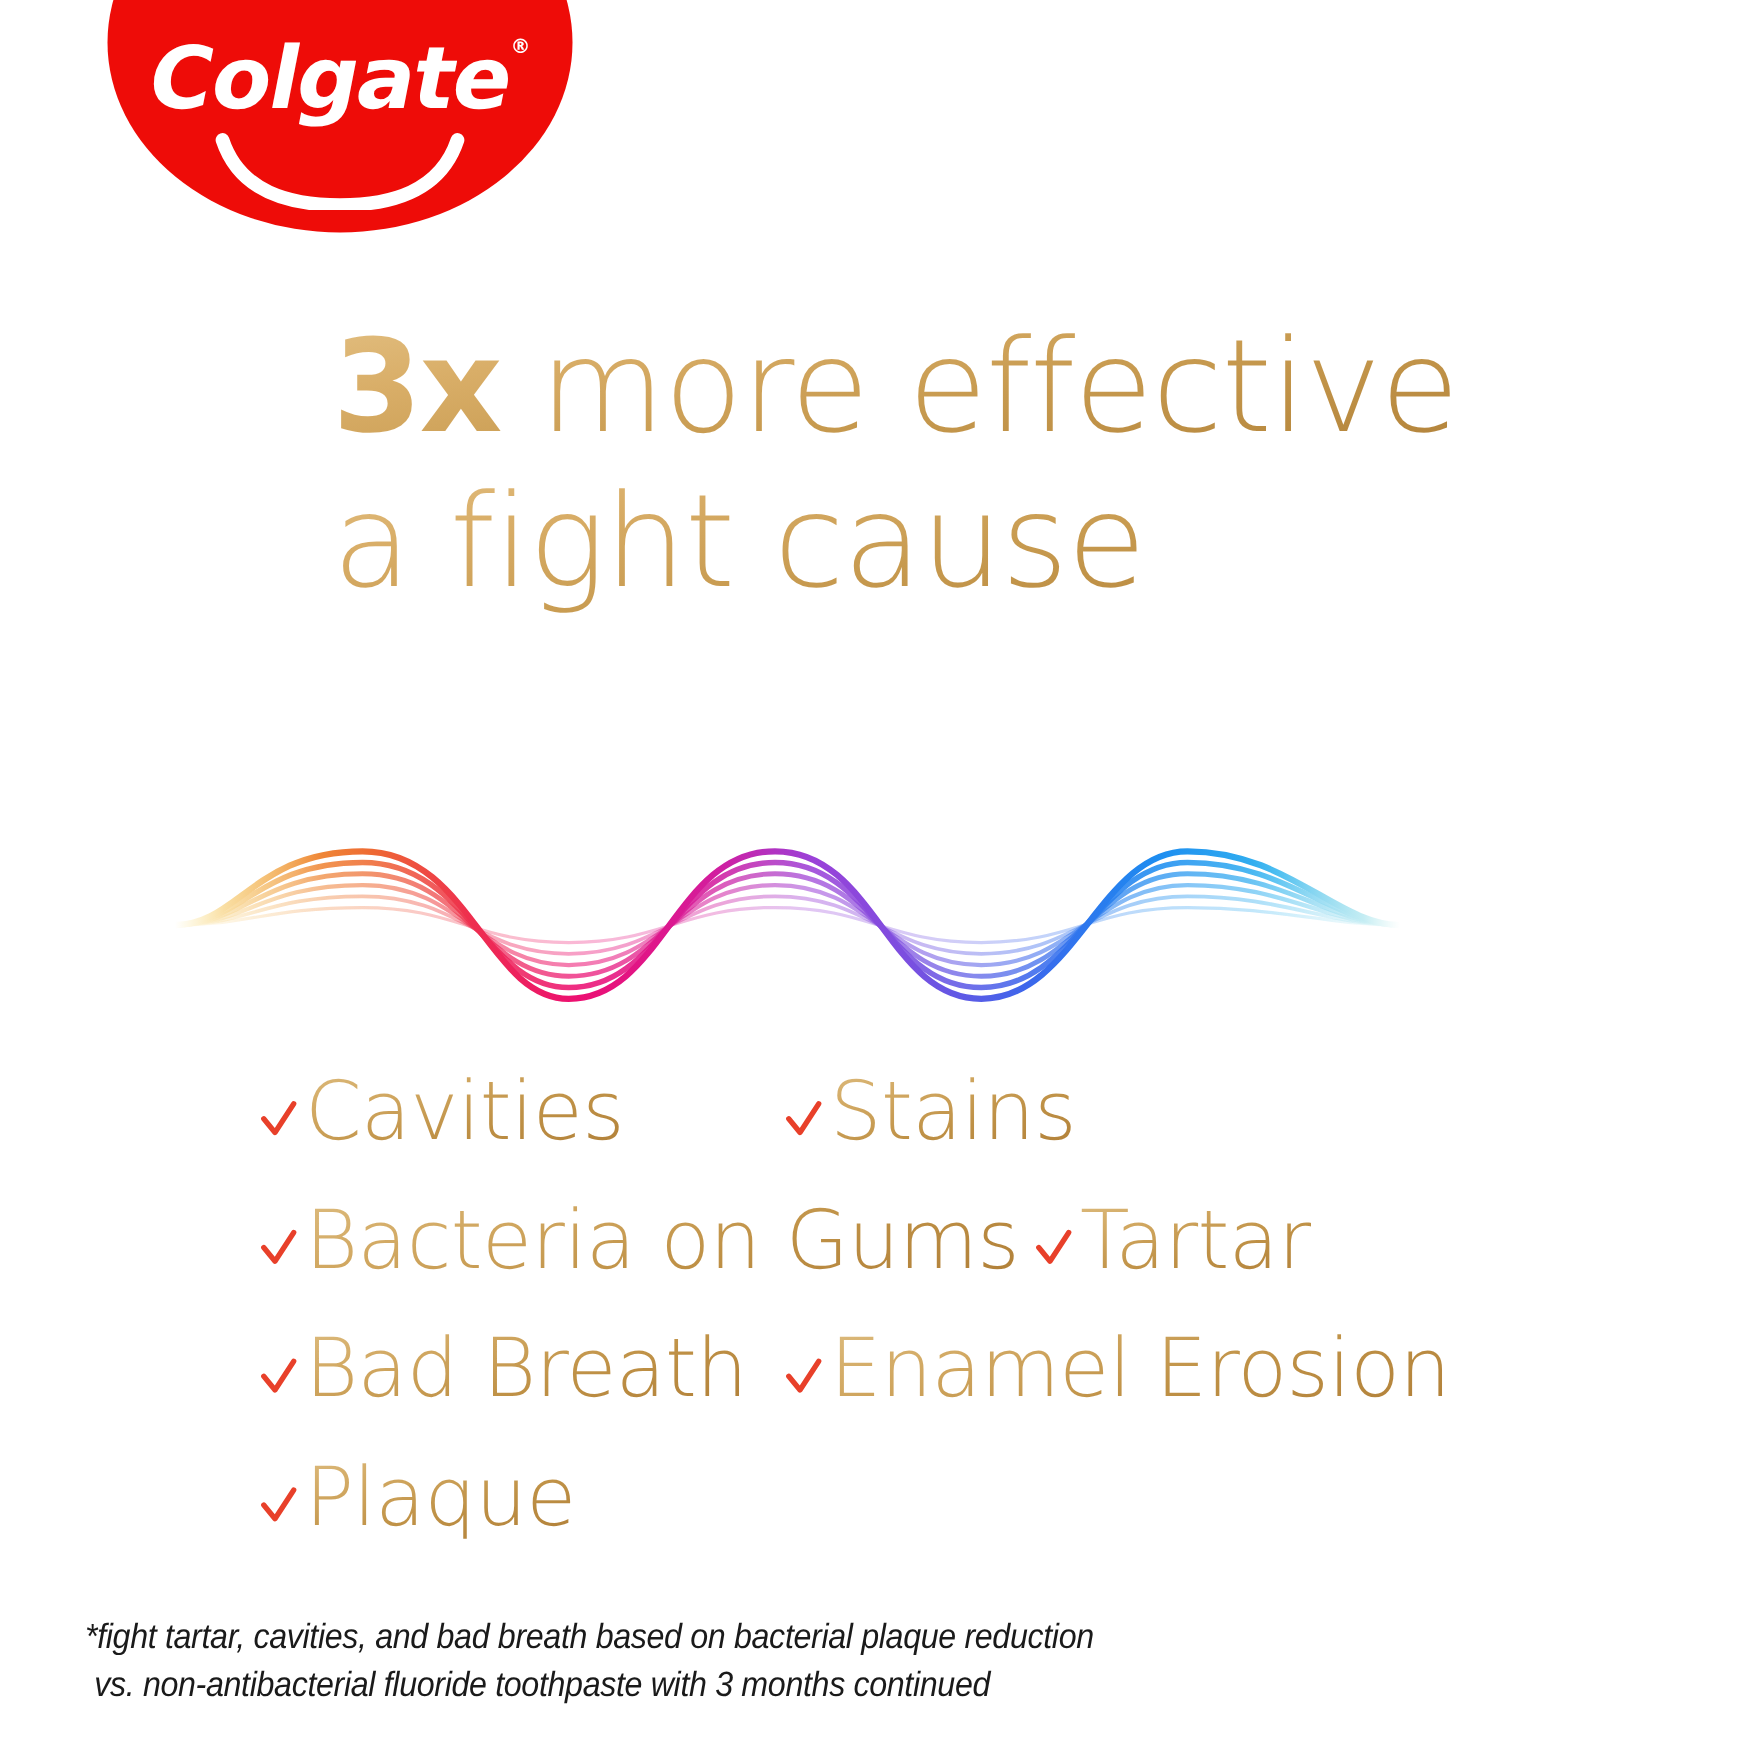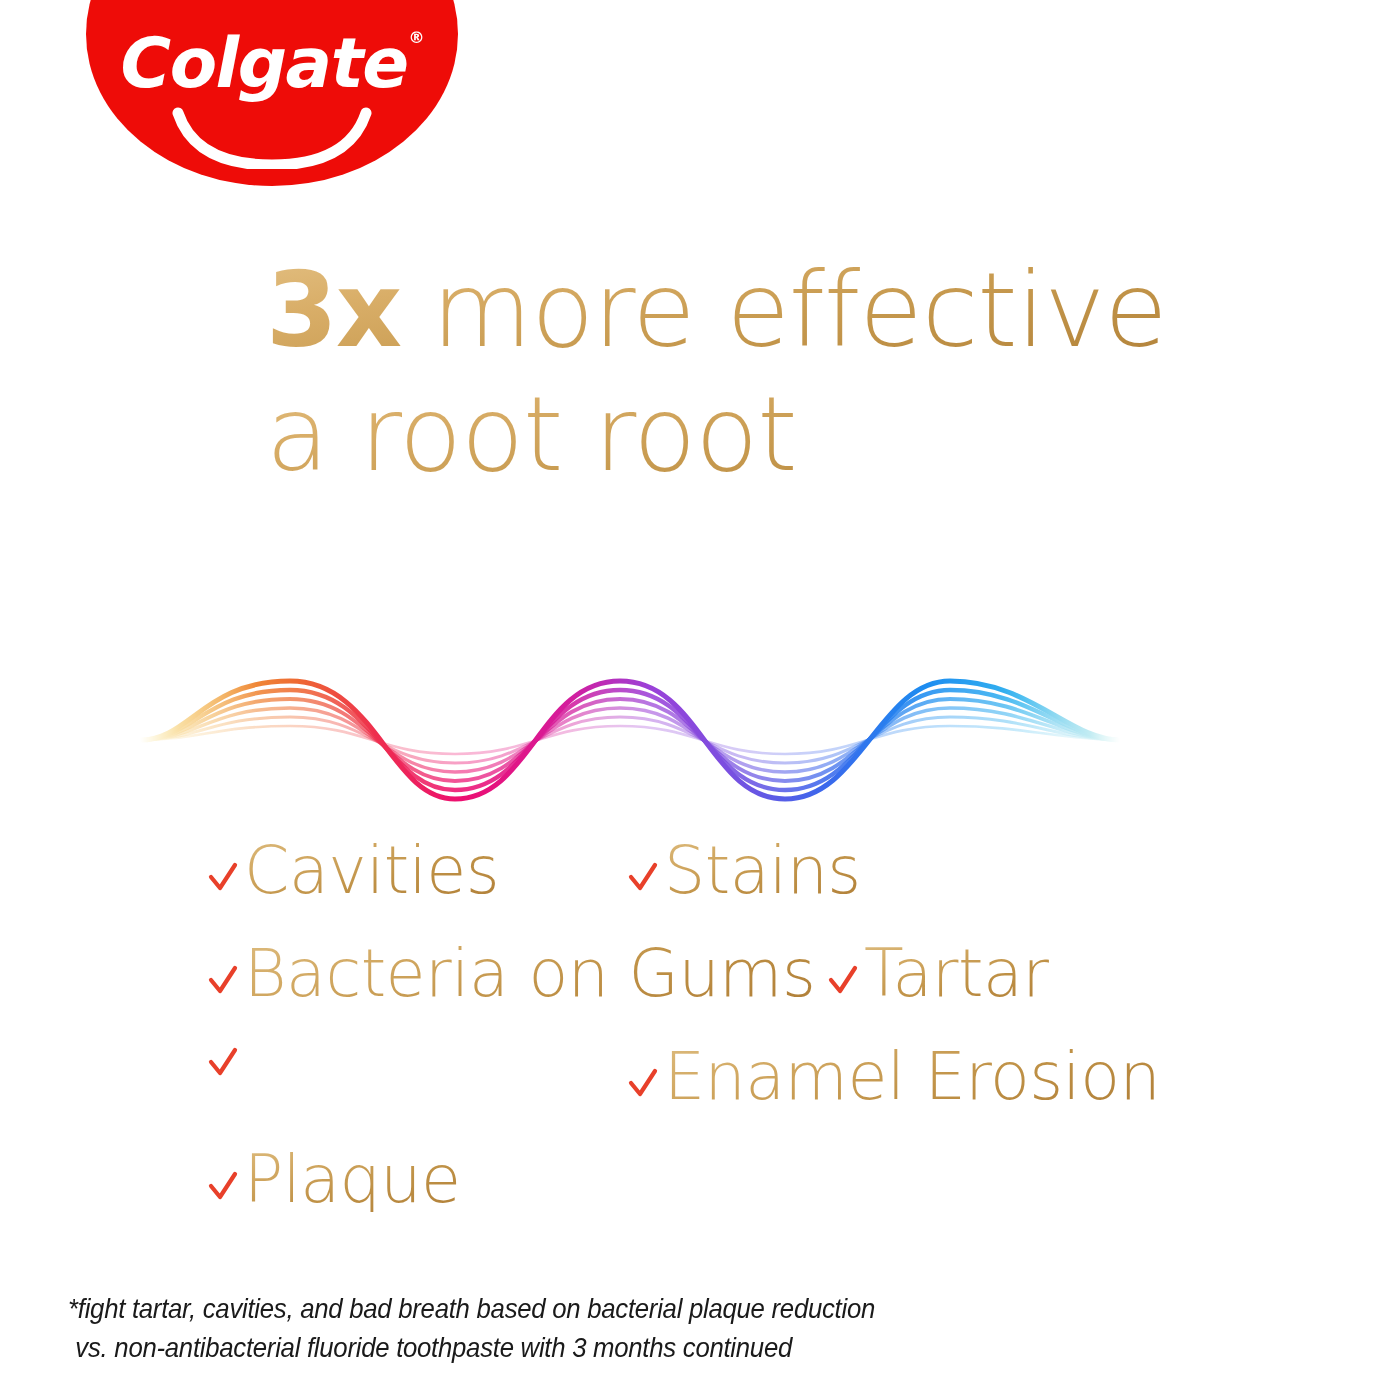--- a/index.html
+++ b/index.html
@@ -113,20 +113,21 @@
   
   .benefits {
     position: absolute;
     left: 208px;
     top: 838px;
     width: 1060px;
   }
   .benefit-row {
     display: flex;
     height: 103px;
+    align-items: center;
   }
   .benefit-col {
     display: flex;
     align-items: baseline;
   }
   .benefit-col.left  { width: 420px; }
   .benefit-col.right { width: 620px; }
   .check-icon {
     flex: 0 0 auto;
     width: 30px;
@@ -180,21 +181,21 @@
     <div class="logo-smile">
       <svg width="200" height="62" viewBox="0 0 200 62" aria-hidden="true">
         <path d="M6 6 C 20 48, 60 58, 100 58 C 140 58, 180 48, 194 6" fill="none" stroke="#ffffff" stroke-width="11" stroke-linecap="round"></path>
       </svg>
     </div>
   </div>
 </div>
 
 <div class="headline">
   <div class="headline-line"><span class="strong">3x</span><span> more effective</span></div>
-  <div class="headline-line"><span>a root root</span><span class="sup-star">*</span></div>
+  <div class="headline-line"><span>a fight cause</span><span class="sup-star">*</span></div>
 </div>
 
 <div class="wave-wrap">
   <svg viewBox="0 0 980 175" preserveAspectRatio="none" aria-hidden="true">
     <defs>
       <linearGradient id="waveGrad" x1="0" y1="0" x2="1" y2="0">
         <stop offset="0%" stop-color="#f6d23c"></stop>
         <stop offset="8%" stop-color="#f0a13a"></stop>
         <stop offset="16%" stop-color="#ee6a33"></stop>
         <stop offset="24%" stop-color="#ee2f4e"></stop>
@@ -272,20 +273,21 @@
     </div>
   </div>
 
   <div class="benefit-row">
     <div class="benefit-col left">
       <span class="check-icon">
         <svg width="30" height="34" viewBox="0 0 30 34" aria-hidden="true">
           <path d="M3 16 L 12 27 L 27 4" fill="none" stroke="#e8402a" stroke-width="4.2" stroke-linecap="round" stroke-linejoin="round"></path>
         </svg>
       </span>
+      <span class="benefit-label">Bad Breath</span>
     </div>
     <div class="benefit-col right">
       <span class="check-icon">
         <svg width="30" height="34" viewBox="0 0 30 34" aria-hidden="true">
           <path d="M3 16 L 12 27 L 27 4" fill="none" stroke="#e8402a" stroke-width="4.2" stroke-linecap="round" stroke-linejoin="round"></path>
         </svg>
       </span>
       <span class="benefit-label">Enamel Erosion</span>
     </div>
   </div>

